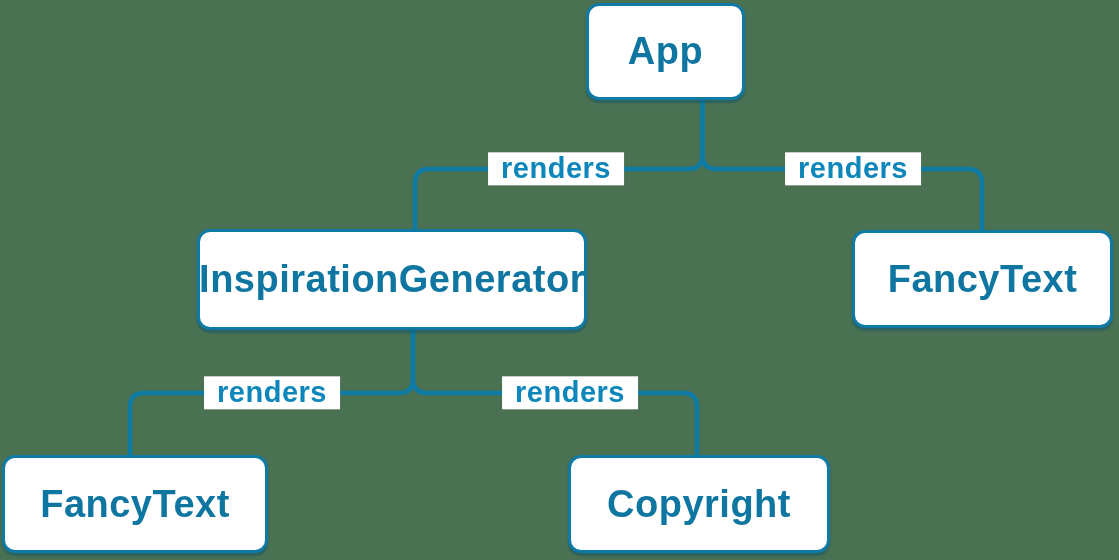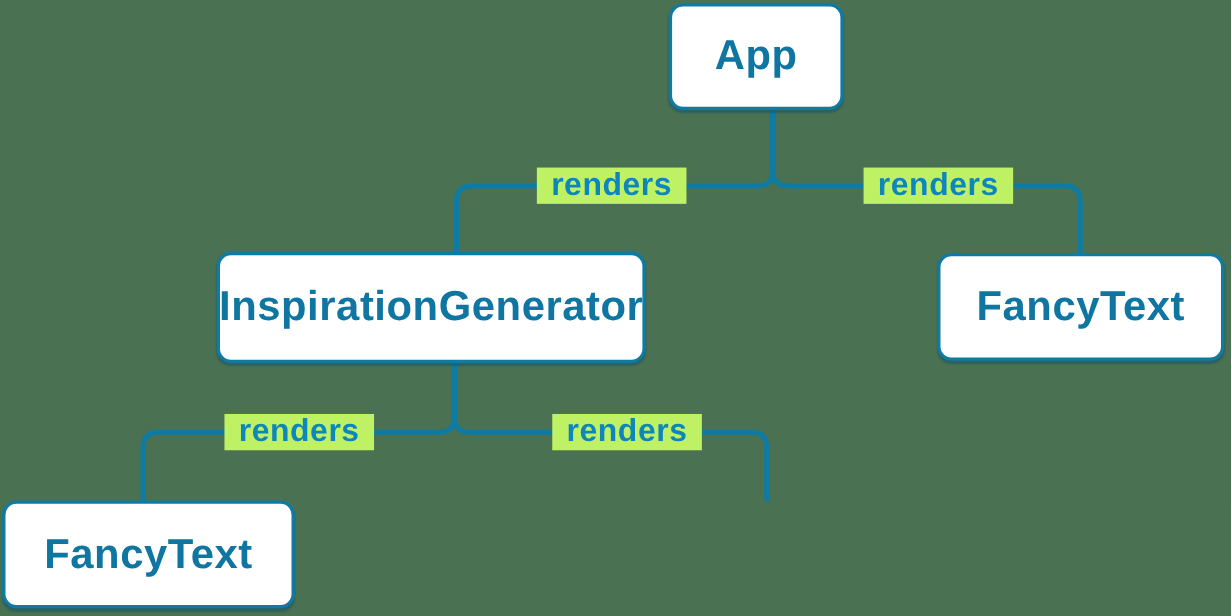--- a/index.html
+++ b/index.html
@@ -38,31 +38,31 @@
     justify-content: center;
     box-sizing: border-box;
     color: #0E76A1;
     font-size: 38px;
     font-weight: 600;
     letter-spacing: 0.5px;
   }
   .edge-label {
     position: absolute;
     transform: translate(-50%, -50%);
-    background: #bef264;
+    background: #ffffff;
     color: #0D87BB;
     font-size: 29px;
     font-weight: 700;
     letter-spacing: 0.5px;
     padding: 0 13px;
     line-height: 1.15;
     white-space: nowrap;
   }
   
-  #node-app                  { left: 608px; top: 3px;   width: 159px; height: 97px; }
+  #node-app                  { left: 586px; top: 3px;   width: 159px; height: 97px; }
   #node-inspiration-generator{ left: 197px; top: 229px; width: 390px; height: 101px; }
   #node-fancy-text-right     { left: 852px; top: 230px; width: 261px; height: 98px; }
   #node-fancy-text-left      { left: 2px;   top: 455px; width: 266px; height: 98px; }
   #node-copyright            { left: 568px; top: 455px; width: 262px; height: 98px; }
   
   #edge-label-0 { left: 556px; top: 169px; }
   #edge-label-1 { left: 853px; top: 169px; }
   #edge-label-2 { left: 272px; top: 393px; }
   #edge-label-3 { left: 570px; top: 393px; }
 </style>
@@ -87,19 +87,22 @@
   </div>
 
   <div class="node" id="node-fancy-text-right">
     <span>FancyText</span>
   </div>
 
   <div class="node" id="node-fancy-text-left">
     <span>FancyText</span>
   </div>
 
+  <div class="node" id="node-copyright">
+    <span>Copyright</span>
+  </div>
 
   <span class="edge-label" id="edge-label-0">renders</span>
   <span class="edge-label" id="edge-label-1">renders</span>
   <span class="edge-label" id="edge-label-2">renders</span>
   <span class="edge-label" id="edge-label-3">renders</span>
 
 </div>
 
 </body></html>

